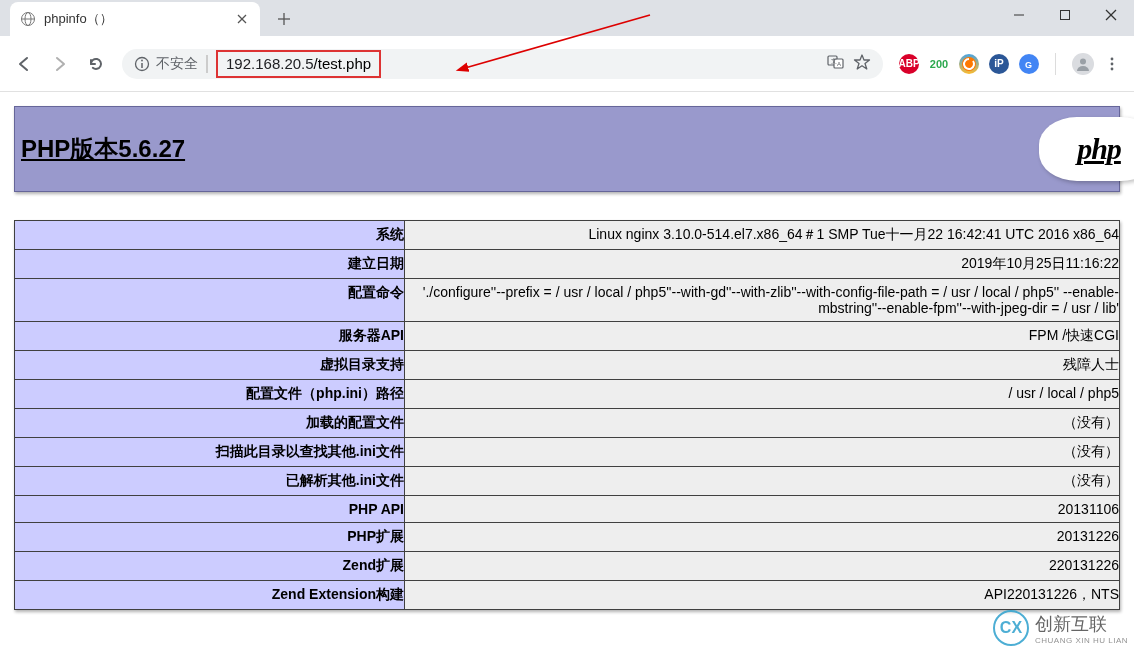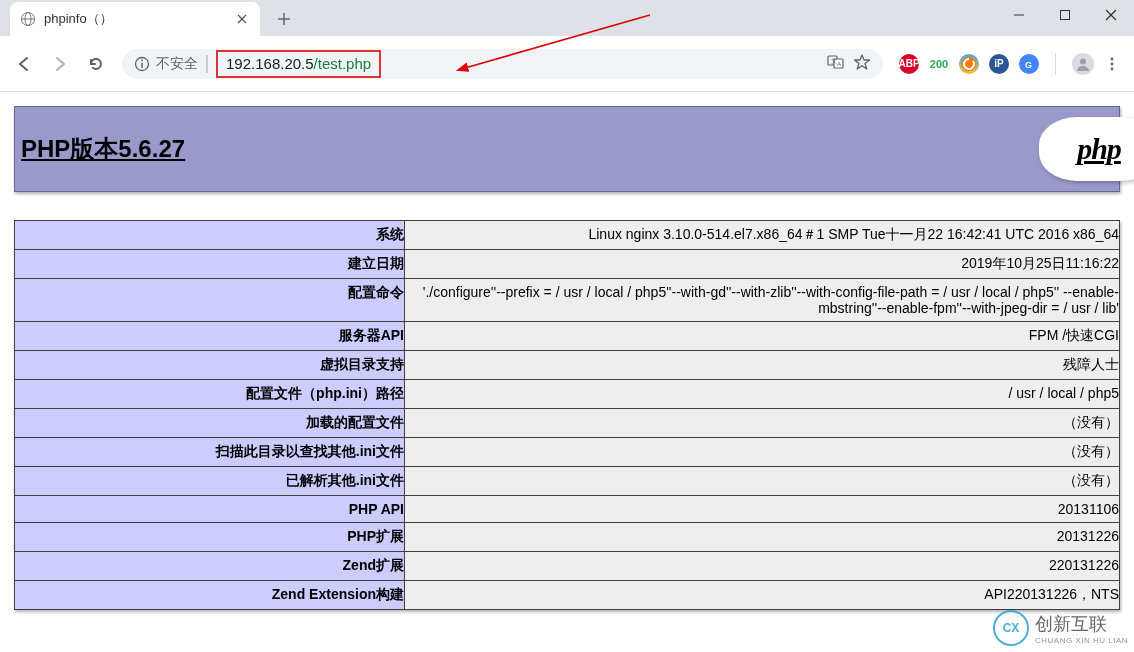--- a/index.html
+++ b/index.html
@@ -18,21 +18,21 @@
   .new-tab { width:28px; height:28px; display:flex; align-items:center; justify-content:center; color:#555; margin-left:10px; margin-bottom:3px;}
 
   
   .toolbar { height:56px; background:#fff; display:flex; align-items:center; padding:0 8px; gap:4px; border-bottom:1px solid #e1e1e1;}
   .tb-icon { width:32px; height:32px; display:flex; align-items:center; justify-content:center; color:#5f6368; border-radius:50%; }
   .tb-icon.disabled { color:#b0b0b0; }
   .addr-wrap { flex:1; height:30px; background:#f1f3f4; border-radius:15px; display:flex; align-items:center; padding:0 12px; gap:8px; color:#5f6368; margin:0 6px;}
   .addr-prefix { display:flex; align-items:center; gap:6px; font-size:14px;}
   .url-box { display:flex; align-items:center; font-size:15px; color:#202124; border:2px solid #d33; padding:1px 8px; height:28px; background:#f1f3f4;}
   .url-host { color:#202124; }
-  .url-path { color:#15803d; }
+  .url-path { color:#000000; }
   .ext-icons { display:flex; align-items:center; gap:10px; padding:0 6px;}
   .ext { width:20px; height:20px; border-radius:50%; display:flex; align-items:center; justify-content:center; font-size:10px; font-weight:bold; color:#fff;}
   .ext.abp { background:#d9002a; }
   .ext.green { background:transparent; color:#2da94f; font-size:11px; font-weight:600;}
   .ext.ora { background:linear-gradient(#4aa3df,#fdbb2d); }
   .ext.blue { background:#2b5797; }
   .ext.trans { background:#4285f4; }
   .avatar { width:22px; height:22px; border-radius:50%; background:#dadce0; display:flex; align-items:center; justify-content:center; margin-left:6px;}
   .divider-v { width:1px; height:22px; background:#dcdcdc; margin:0 6px;}
   .menu-dots { width:28px; height:28px; display:flex; align-items:center; justify-content:center; color:#5f6368;}
@@ -47,21 +47,21 @@
   table.info { width:calc(100% - 28px); margin:28px 14px 0 14px; border-collapse:collapse; box-shadow:1px 2px 3px rgba(0,0,0,0.3); font-size:14px;}
   table.info td, table.info th { border:1px solid #404040; padding:5px 0; text-align:right; vertical-align:top;}
   table.info th { background:#CCCCFF; font-weight:bold; color:#000; width:390px;}
   table.info td { background:#EEEEEE; color:#000; }
 
   
   .arrow-svg { position:absolute; top:10px; left:450px; pointer-events:none; }
 
   
   .watermark { position:absolute; right:6px; bottom:6px; display:flex; align-items:center; gap:6px; opacity:0.9; }
-  .wm-logo { width:36px; height:36px; border-radius:50%; border:2px solid #3aa6d0; display:flex; align-items:center; justify-content:center; color:#3aa6d0; font-weight:bold; font-size:12px;}
+  .wm-logo { width:36px; height:36px; border-radius:50%; border:2px solid #3aa6d0; display:flex; align-items:center; justify-content:center; color:#3aa6d0; font-weight:bold; font-size:16px;}
   .wm-text { font-size:18px; color:#555; }
   .wm-sub { font-size:8px; color:#888; letter-spacing:0.5px;}
 </style>
 </head>
 <body>
 
 <div class="window-controls">
   <div class="win-btn">
     <svg width="12" height="12">
         <line x1="1" y1="6" x2="11" y2="6" stroke="#333" stroke-width="1"></line>

